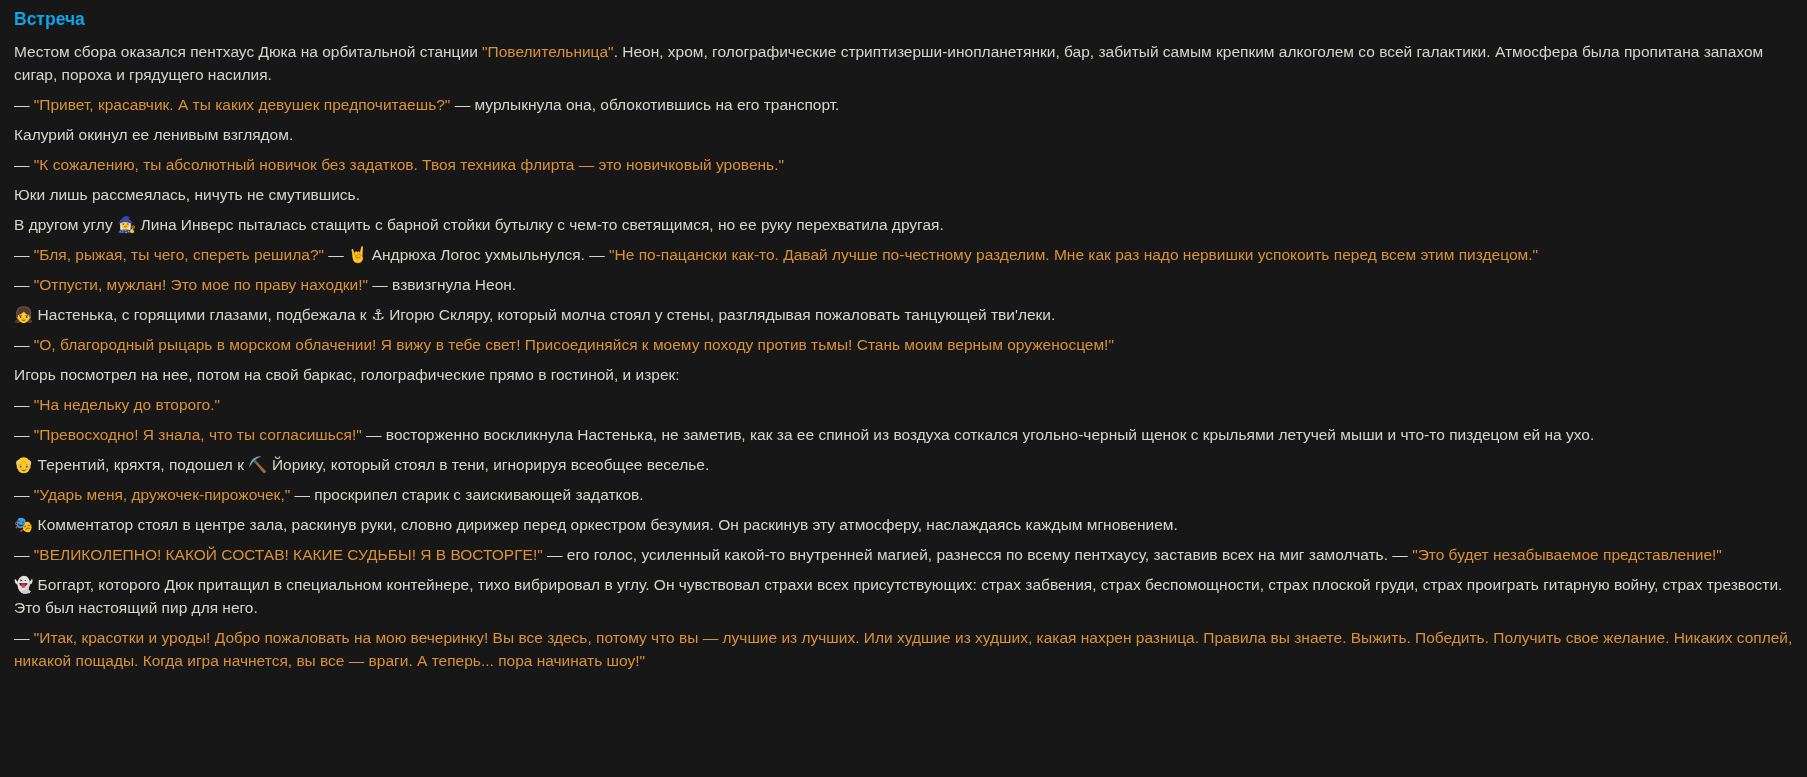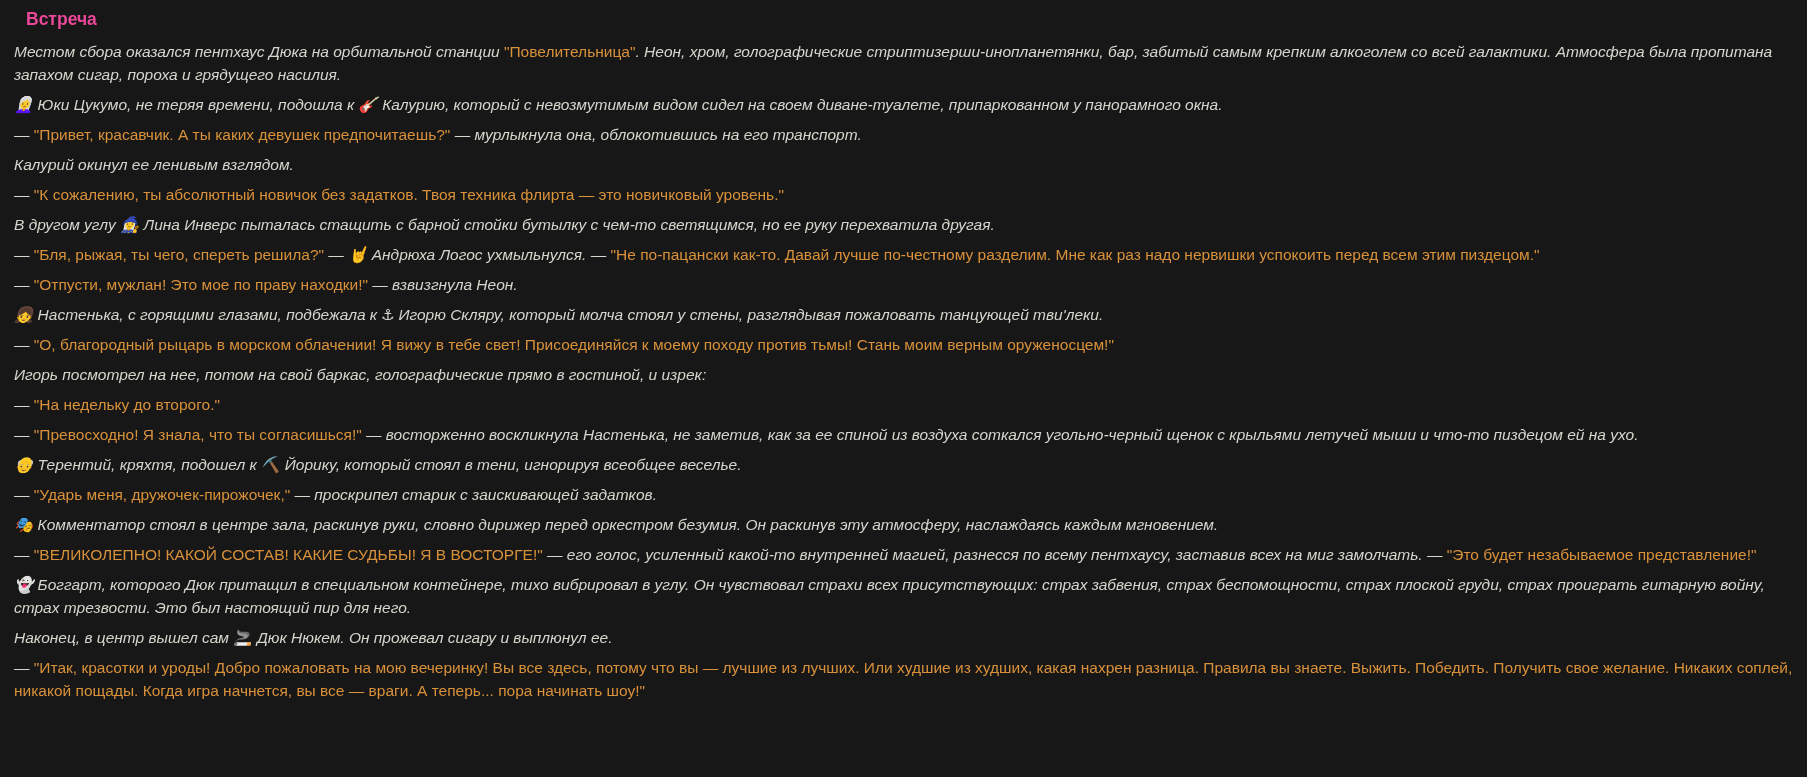--- a/index.html
+++ b/index.html
@@ -13,57 +13,55 @@
     box-sizing: border-box;
     background: #171717;
     color: #d6d6cd;
     font-family: "Liberation Sans", "DejaVu Sans", sans-serif;
     font-size: 15.5px;
     padding: 2px 14px 6px 14px;
   }
   .title {
     font-size: 17.5px;
     font-weight: 700;
-    color: #ec4899;
-    margin: 6px 0 10px 12px;
+    color: #0ea5e9;
+    margin: 6px 0 10px 0;
     line-height: 22px;
   }
   p.para {
     margin: 0 0 7px 0;
     line-height: 23px;
     white-space: normal;
   }
   .seg-normal {
     color: #d6d6cd;
-    font-style: italic;
   }
   .seg-quote {
     color: #d9913a;
   }
 </style>
 </head>
 <body>
 
 <main>
   <h1 class="title">Встреча</h1>
   <div id="paragraphs">
       <p class="para"><span class="seg-normal">Местом сбора оказался пентхаус Дюка на орбитальной станции </span><span class="seg-quote">"Повелительница"</span><span class="seg-normal">. Неон, хром, голографические стриптизерши-инопланетянки, бар, забитый самым крепким алкоголем со всей галактики. Атмосфера была пропитана запахом сигар, пороха и грядущего насилия.</span></p>
-      <p class="para"><span class="seg-normal">👩‍🦳 Юки Цукумо, не теряя времени, подошла к 🎸 Калурию, который с невозмутимым видом сидел на своем диване-туалете, припаркованном у панорамного окна.</span></p>
       <p class="para"><span class="seg-normal">— </span><span class="seg-quote">"Привет, красавчик. А ты каких девушек предпочитаешь?"</span><span class="seg-normal"> — мурлыкнула она, облокотившись на его транспорт.</span></p>
       <p class="para"><span class="seg-normal">Калурий окинул ее ленивым взглядом.</span></p>
       <p class="para"><span class="seg-normal">— </span><span class="seg-quote">"К сожалению, ты абсолютный новичок без задатков. Твоя техника флирта — это новичковый уровень."</span></p>
+      <p class="para"><span class="seg-normal">Юки лишь рассмеялась, ничуть не смутившись.</span></p>
       <p class="para"><span class="seg-normal">В другом углу 🧙‍♀️ Лина Инверс пыталась стащить с барной стойки бутылку с чем-то светящимся, но ее руку перехватила другая.</span></p>
       <p class="para"><span class="seg-normal">— </span><span class="seg-quote">"Бля, рыжая, ты чего, спереть решила?"</span><span class="seg-normal"> — 🤘 Андрюха Логос ухмыльнулся. — </span><span class="seg-quote">"Не по-пацански как-то. Давай лучше по-честному разделим. Мне как раз надо нервишки успокоить перед всем этим пиздецом."</span></p>
       <p class="para"><span class="seg-normal">— </span><span class="seg-quote">"Отпусти, мужлан! Это мое по праву находки!"</span><span class="seg-normal"> — взвизгнула Неон.</span></p>
       <p class="para"><span class="seg-normal">👧 Настенька, с горящими глазами, подбежала к ⚓ Игорю Скляру, который молча стоял у стены, разглядывая пожаловать танцующей тви'леки.</span></p>
       <p class="para"><span class="seg-normal">— </span><span class="seg-quote">"О, благородный рыцарь в морском облачении! Я вижу в тебе свет! Присоединяйся к моему походу против тьмы! Стань моим верным оруженосцем!"</span></p>
       <p class="para"><span class="seg-normal">Игорь посмотрел на нее, потом на свой баркас, голографические прямо в гостиной, и изрек:</span></p>
       <p class="para"><span class="seg-normal">— </span><span class="seg-quote">"На недельку до второго."</span></p>
       <p class="para"><span class="seg-normal">— </span><span class="seg-quote">"Превосходно! Я знала, что ты согласишься!"</span><span class="seg-normal"> — восторженно воскликнула Настенька, не заметив, как за ее спиной из воздуха соткался угольно-черный щенок с крыльями летучей мыши и что-то пиздецом ей на ухо.</span></p>
       <p class="para"><span class="seg-normal">👴 Терентий, кряхтя, подошел к ⛏️ Йорику, который стоял в тени, игнорируя всеобщее веселье.</span></p>
       <p class="para"><span class="seg-normal">— </span><span class="seg-quote">"Ударь меня, дружочек-пирожочек,"</span><span class="seg-normal"> — проскрипел старик с заискивающей задатков.</span></p>
       <p class="para"><span class="seg-normal">🎭 Комментатор стоял в центре зала, раскинув руки, словно дирижер перед оркестром безумия. Он раскинув эту атмосферу, наслаждаясь каждым мгновением.</span></p>
       <p class="para"><span class="seg-normal">— </span><span class="seg-quote">"ВЕЛИКОЛЕПНО! КАКОЙ СОСТАВ! КАКИЕ СУДЬБЫ! Я В ВОСТОРГЕ!"</span><span class="seg-normal"> — его голос, усиленный какой-то внутренней магией, разнесся по всему пентхаусу, заставив всех на миг замолчать. — </span><span class="seg-quote">"Это будет незабываемое представление!"</span></p>
       <p class="para"><span class="seg-normal">👻 Боггарт, которого Дюк притащил в специальном контейнере, тихо вибрировал в углу. Он чувствовал страхи всех присутствующих: страх забвения, страх беспомощности, страх плоской груди, страх проиграть гитарную войну, страх трезвости. Это был настоящий пир для него.</span></p>
-      <p class="para"><span class="seg-normal">Наконец, в центр вышел сам 🚬 Дюк Нюкем. Он прожевал сигару и выплюнул ее.</span></p>
       <p class="para"><span class="seg-normal">— </span><span class="seg-quote">"Итак, красотки и уроды! Добро пожаловать на мою вечеринку! Вы все здесь, потому что вы — лучшие из лучших. Или худшие из худших, какая нахрен разница. Правила вы знаете. Выжить. Победить. Получить свое желание. Никаких соплей, никакой пощады. Когда игра начнется, вы все — враги. А теперь... пора начинать шоу!"</span></p>
     </div>
 </main>
 
 </body></html>

